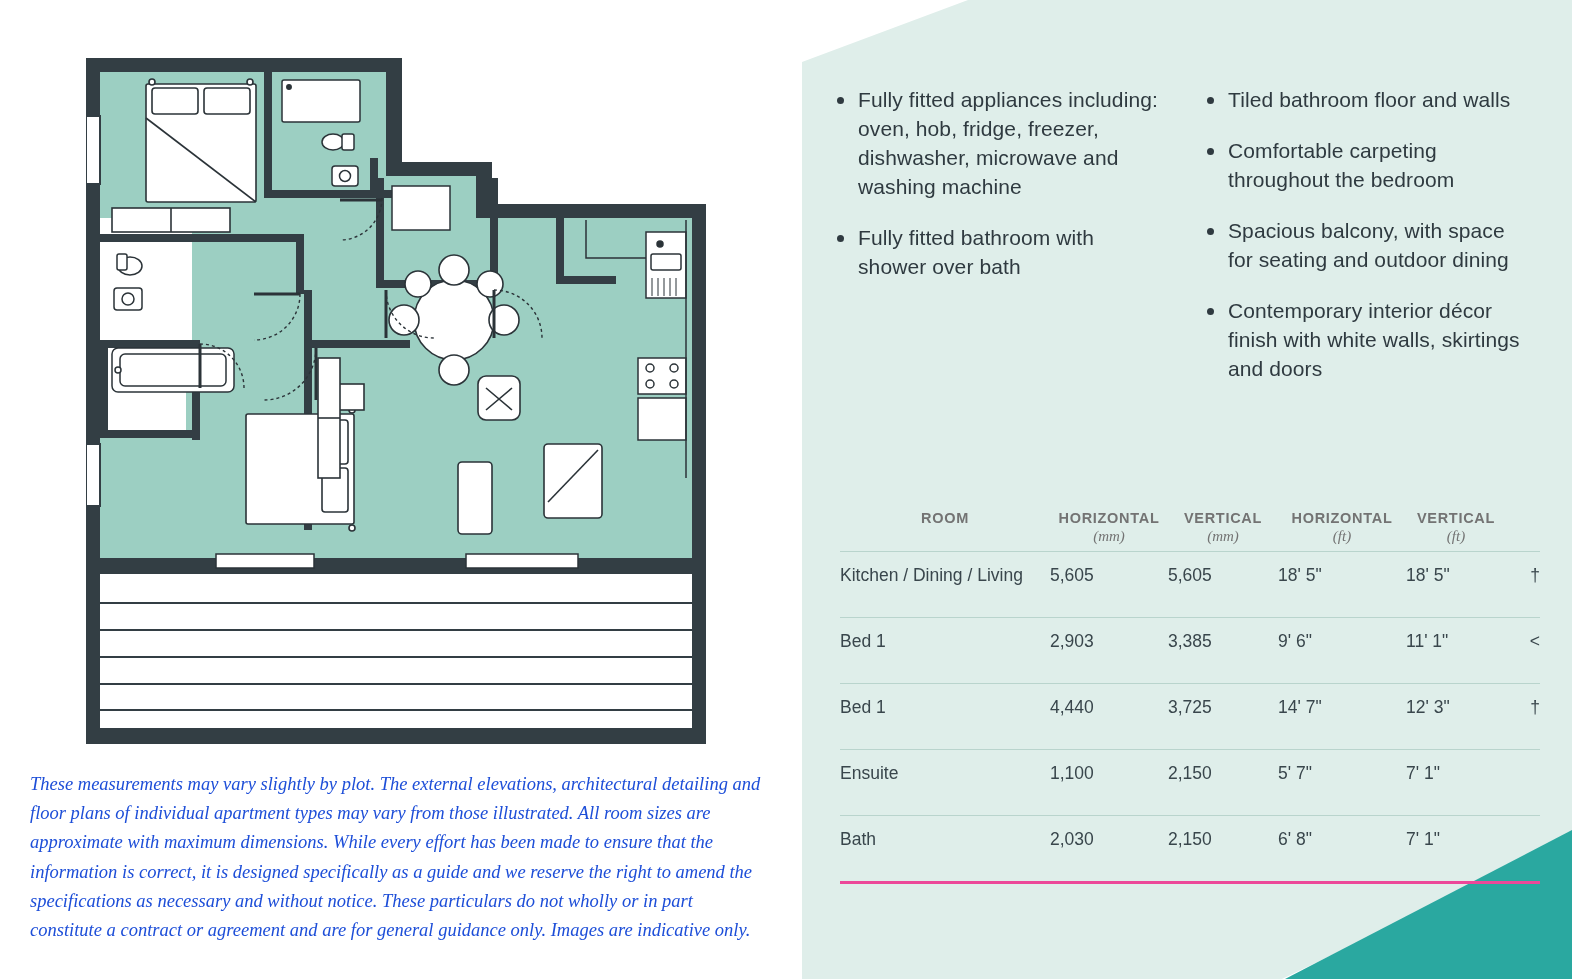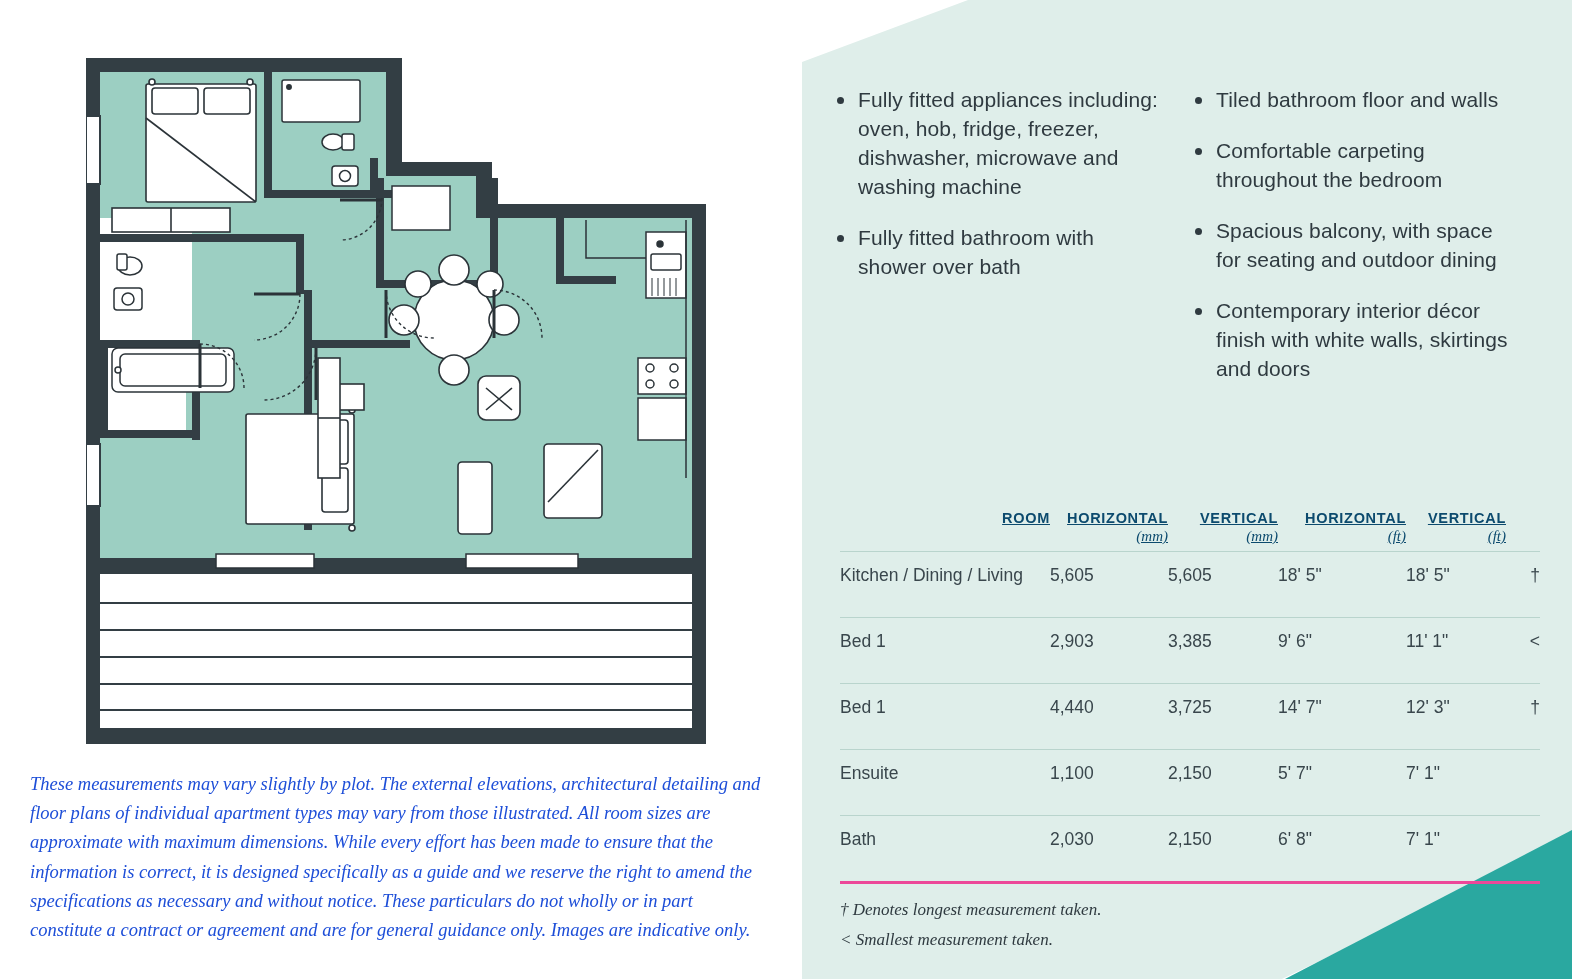--- a/index.html
+++ b/index.html
@@ -41,21 +41,21 @@
     background: #2aa8a0;
   }
 
   
   .features {
     position: absolute;
     left: 832px;
     top: 86px;
     width: 712px;
     display: flex;
-    gap: 28px;
+    gap: 40px;
   }
   .feature-col {
     width: 330px;
   }
   .feature-col ul {
     margin: 0;
     padding: 0;
     list-style: none;
   }
   .feature-col li {
@@ -85,28 +85,27 @@
     top: 510px;
     width: 700px;
   }
   table.measure {
     border-collapse: collapse;
     width: 700px;
     font-size: 17px;
     color: #39464c;
   }
   table.measure th {
-    text-align: right;
+    text-align: center;
     font-weight: bold;
     font-size: 14.5px;
     letter-spacing: 0.7px;
     padding: 0 0 6px 0;
     vertical-align: top;
-    color: #0c4a6e;
-    text-decoration: underline;
+    color: #737373;
   }
   table.measure th .unit {
     display: block;
     font-weight: normal;
     font-style: italic;
     font-family: "Liberation Serif", serif;
     font-size: 15px;
     letter-spacing: 0;
     padding-top: 2px;
   }
@@ -449,18 +448,14 @@
           <td>2,030</td>
           <td>2,150</td>
           <td>6' 8"</td>
           <td>7' 1"</td>
           <td class="note"></td>
         </tr>
       </tbody>
     </table>
   </div>
 
-  <div class="footnotes">
-    <div>† Denotes longest measurement taken.</div>
-    <div>&lt; Smallest measurement taken.</div>
-  </div>
 
 </div>
 
 </body></html>

